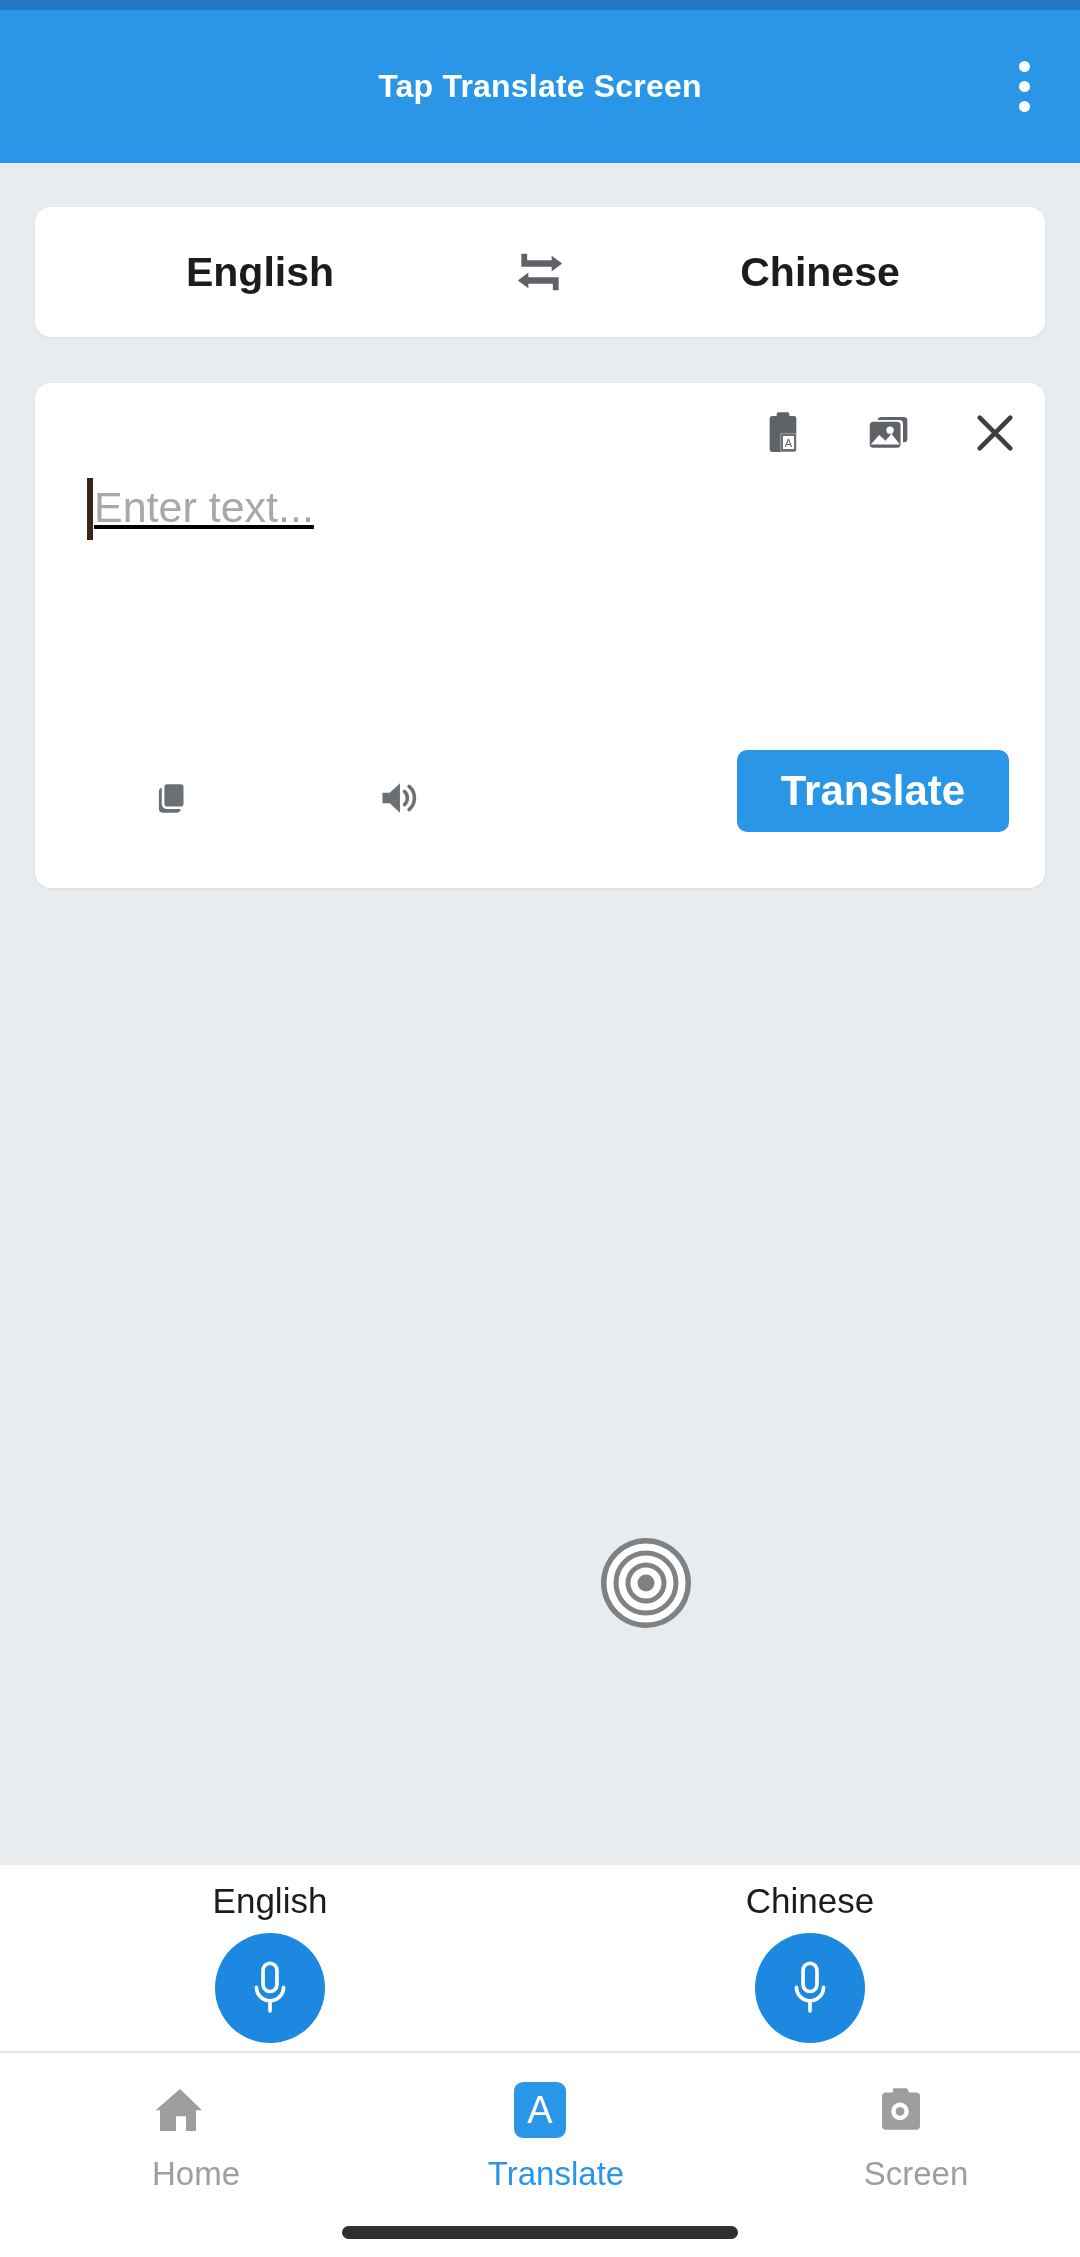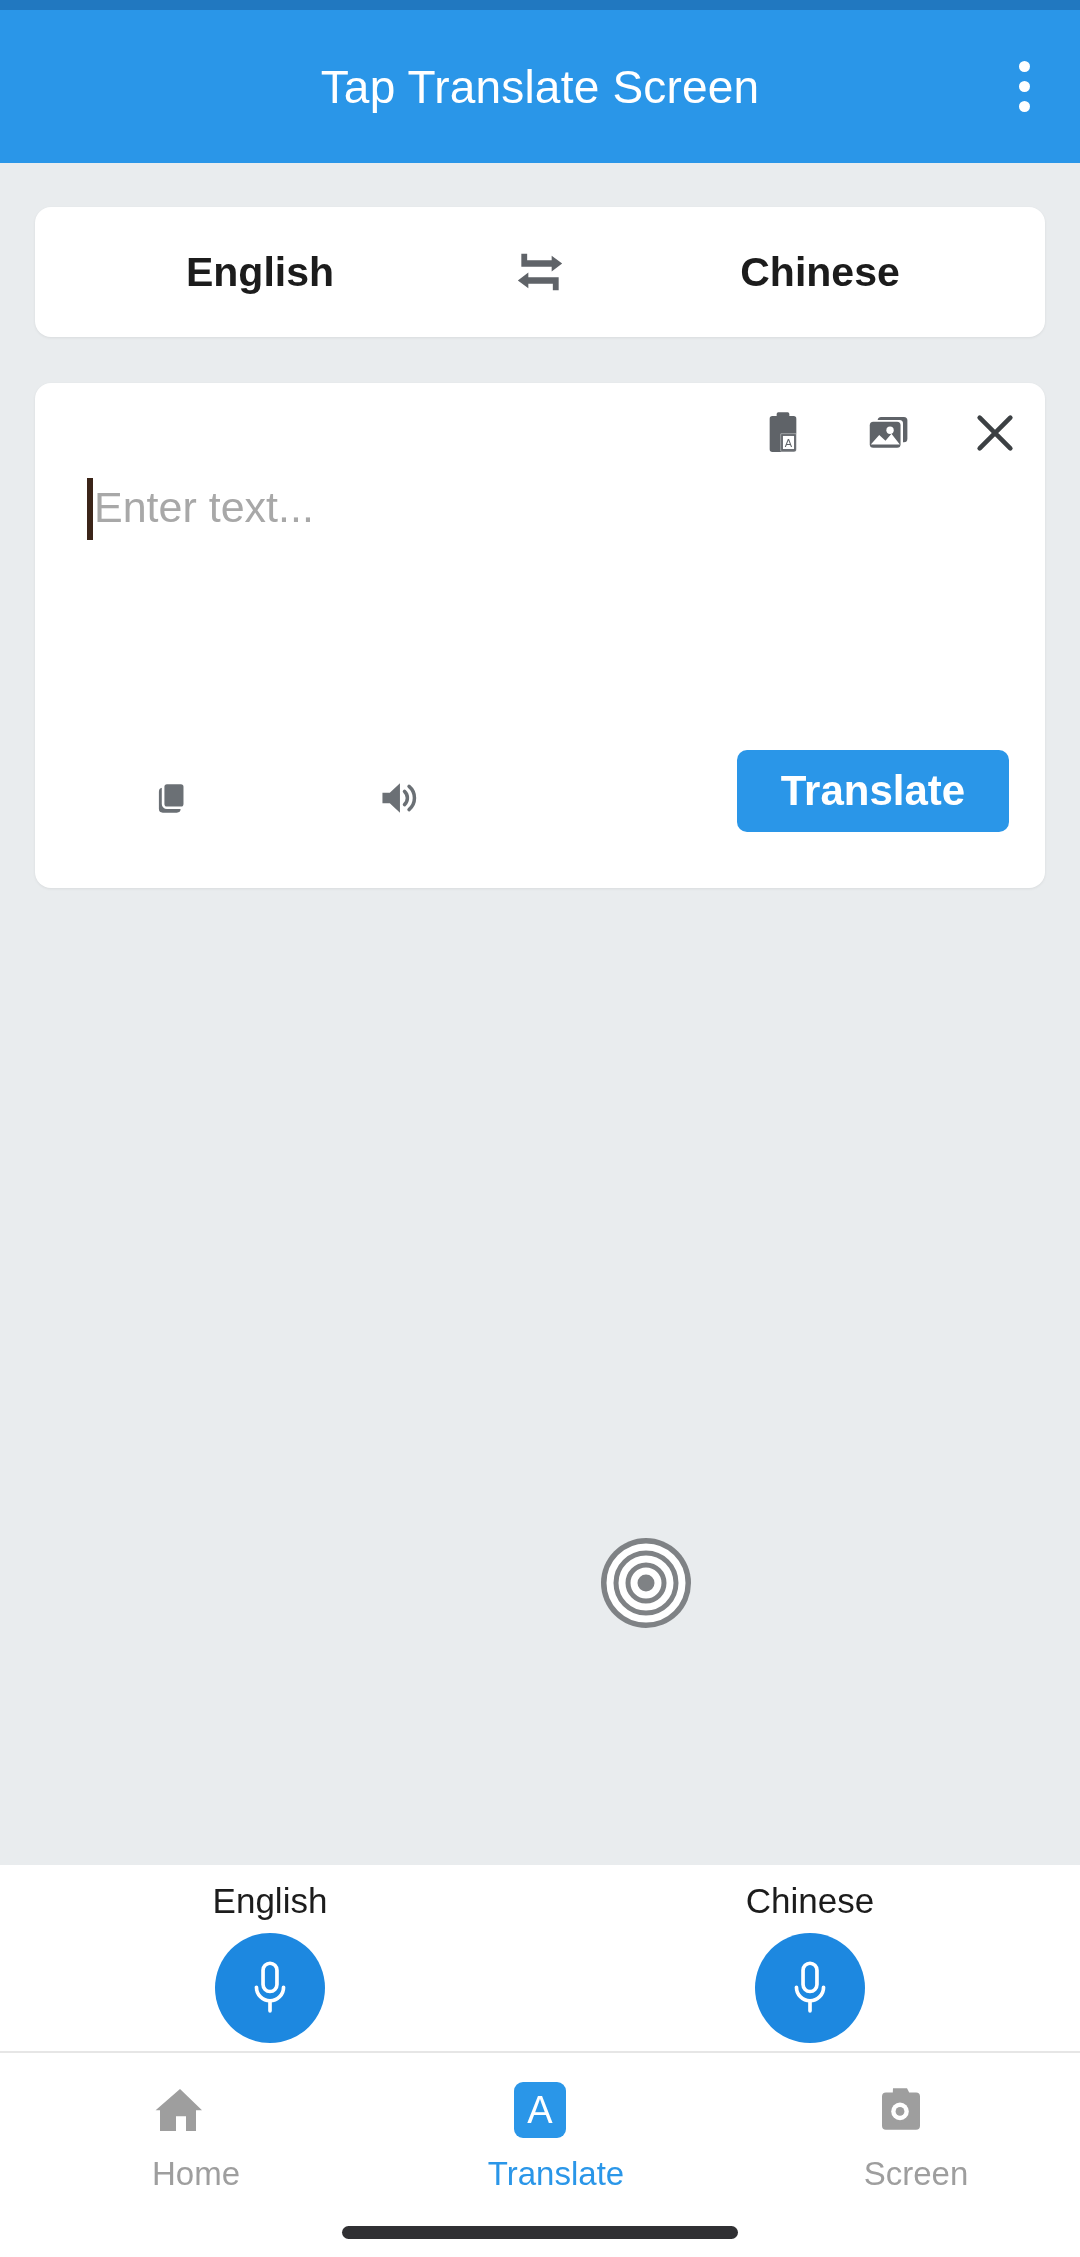--- a/index.html
+++ b/index.html
@@ -34,22 +34,22 @@
     position: absolute;
     top: 10px; left: 0;
     width: 1080px;
     height: 153px;
     background: #2a96e8;
     display: flex;
     align-items: center;
     justify-content: center;
   }
   .app-bar-title {
-    font-size: 46px;
-    font-weight: normal;
+    font-size: 32px;
+    font-weight: bold;
     color: #ffffff;
     letter-spacing: 0.2px;
   }
   .overflow-menu {
     position: absolute;
     right: 24px;
     top: 50%;
     transform: translateY(-50%);
     width: 64px;
     height: 92px;
@@ -124,20 +124,21 @@
     cursor: pointer;
   }
   .text-area-wrap {
     position: absolute;
     top: 93px;
     left: 52px;
     right: 52px;
     height: 240px;
     display: flex;
     align-items: flex-start;
+    text-decoration: underline;
   }
   .caret {
     width: 6px;
     height: 62px;
     background: #3b2418;
     margin-top: 2px;
     flex: none;
   }
   .placeholder {
     font-size: 43px;

